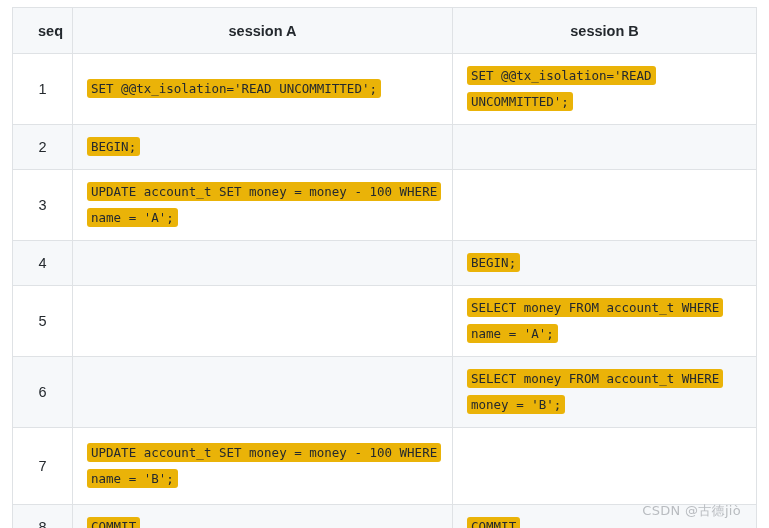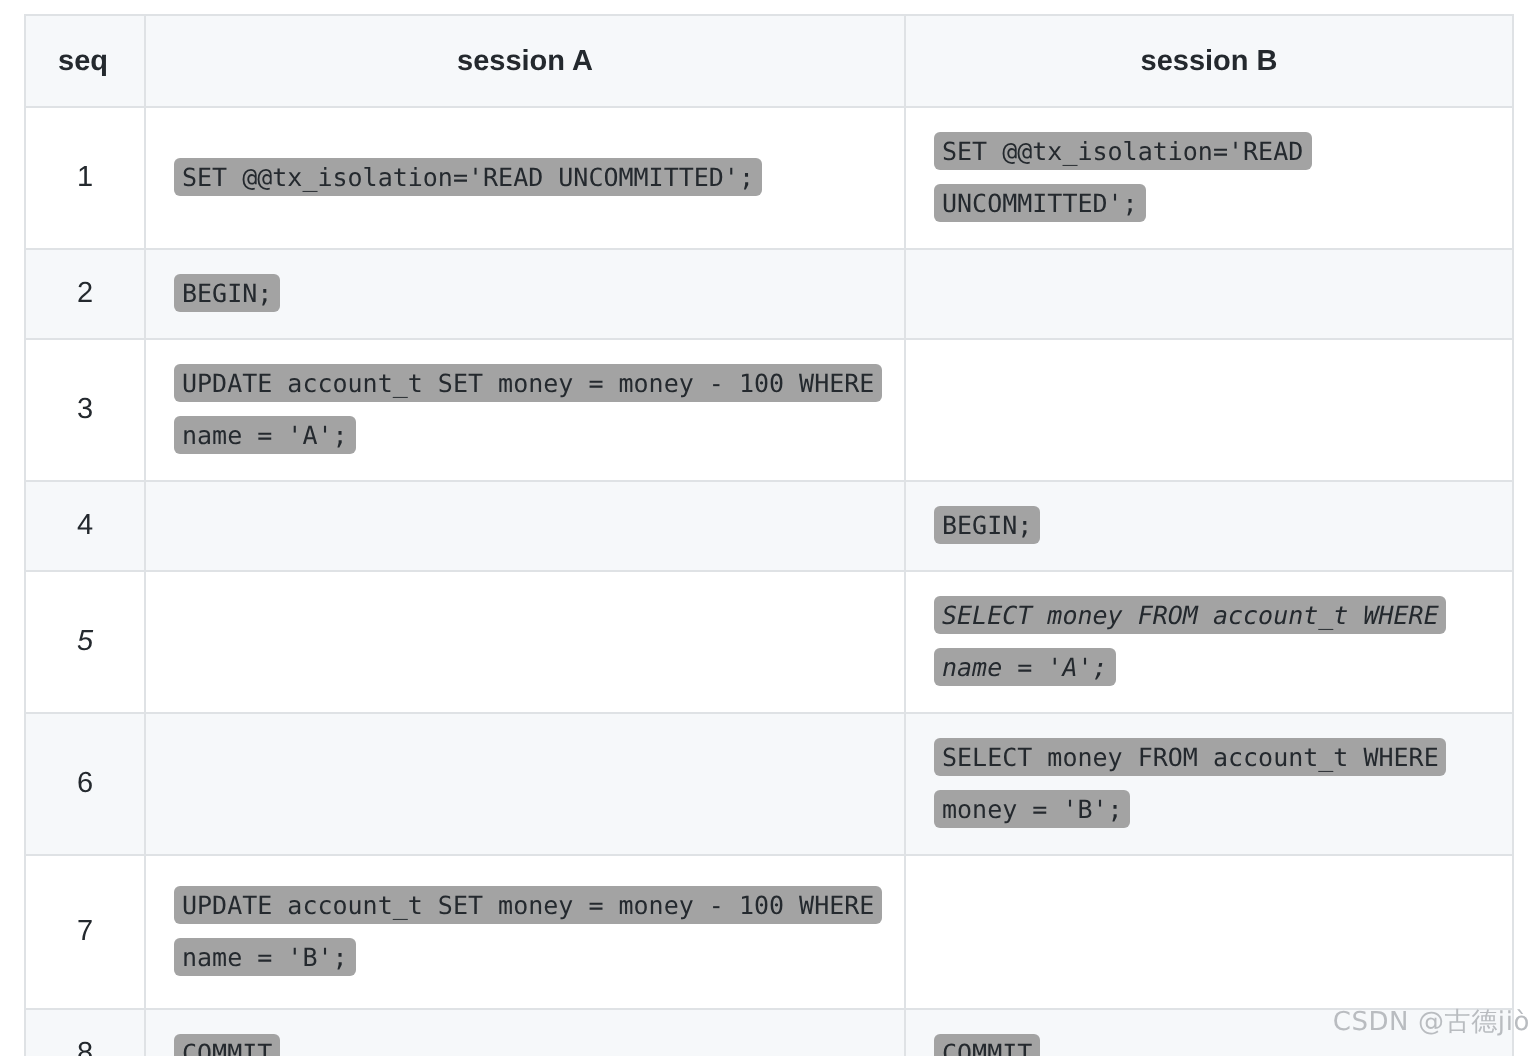--- a/index.html
+++ b/index.html
@@ -45,21 +45,21 @@
     font-size: 14.5px;
     font-weight: bold;
     color: #24292e;
     text-align: center;
     height: 25px;
     padding-top: 10px;
     padding-bottom: 10px;
   }
 
   table.iso-table thead th.th-seq {
-    text-align: left;
+    text-align: center;
     padding-left: 16px;
     padding-right: 0;
   }
 
   table.iso-table tbody tr.row-odd  td { background: #ffffff; }
   table.iso-table tbody tr.row-even td { background: #f6f8fa; }
 
   td.seq-cell {
     text-align: center;
     font-size: 14.5px;
@@ -72,44 +72,44 @@
     font-size: 0;
     line-height: 0;
   }
 
   td.sql-cell .code {
     display: inline;
     font-family: "DejaVu Sans Mono", "Liberation Mono", monospace;
     font-size: 12.5px;
     line-height: 26px;
     color: #24292e;
-    background: #a3a3a3;
+    background: #eab308;
     border-radius: 3px;
     padding: 2px 4px;
     box-decoration-break: clone;
     -webkit-box-decoration-break: clone;
     white-space: normal;
     word-break: normal;
   }
 
   td.sql-cell.empty { font-size: 0; }
 
   
   tr.r1 td { height: 48px; }
   tr.r2 td { height: 24px; }
   tr.r3 td { height: 48px; }
   tr.r4 td { height: 24px; }
-  tr.r5 td { height: 46px; font-style: italic; }
+  tr.r5 td { height: 46px; }
   tr.r6 td { height: 46px; }
   tr.r7 td { height: 58px; }
   tr.r8 td { height: 24px; }
 
   .watermark {
     position: absolute;
-    right: 4px;
+    right: 28px;
     bottom: 8px;
     font-family: "DejaVu Sans", sans-serif;
     font-size: 13px;
     color: #b9bcc0;
     letter-spacing: 0.3px;
     white-space: nowrap;
     pointer-events: none;
   }
 </style>
 </head>

